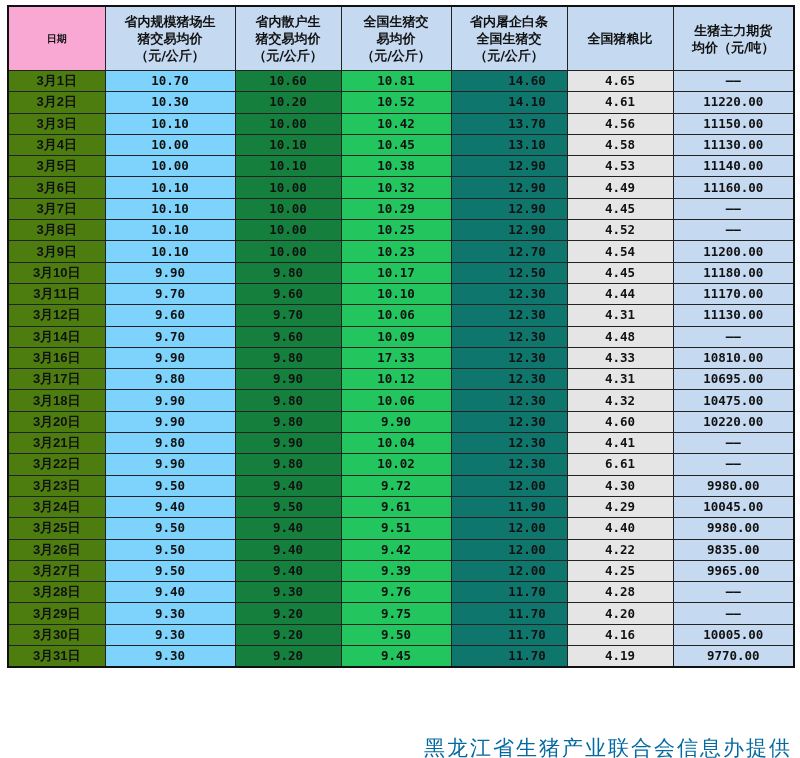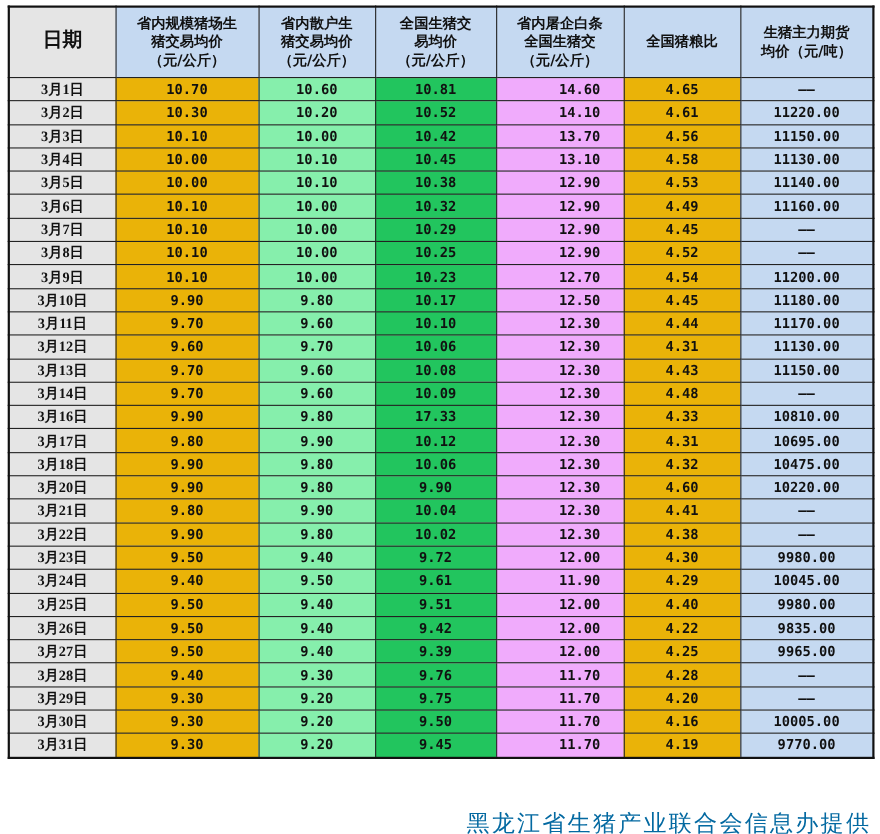--- a/index.html
+++ b/index.html
@@ -7,29 +7,29 @@
          font-family: "DejaVu Sans", "Liberation Sans", sans-serif; }
   .wrap { position: absolute; left: 7px; top: 5px; width: 786px; }
   table { border-collapse: collapse; width: 786px; table-layout: fixed;
           border: 2px solid #111; }
   col.c0 { width: 97px; } col.c1 { width: 130px; } col.c2 { width: 106px; }
   col.c3 { width: 110px; } col.c4 { width: 116px; } col.c5 { width: 106px; }
   col.c6 { width: 121px; }
   th, td { border: 1px solid #222; text-align: center; padding: 0; color: #111; }
   th { height: 63px; background: #c5d9f1; font-size: 13px; font-weight: bold;
        line-height: 17px; }
-  th.date-h { background: #e5e5e5; font-size: 18px; font-family: Liberation Mono, monospace; }
+  th.date-h { background: #f9a8d4; font-size: 10px; }
   td { height: 20.3px; font-size: 12.5px; font-weight: bold; line-height: 18px;
        font-family: "DejaVu Sans Mono", "Liberation Mono", monospace; }
-  td.date { background: #e5e5e5; font-family: Liberation Serif, serif; font-size: 13px; }
-  td.v1 { background: #eab308; }
-  td.v2 { background: #86efac; }
+  td.date { background: #4d7c0f; font-family: Liberation Sans, sans-serif; font-size: 13px; }
+  td.v1 { background: #7dd3fc; }
+  td.v2 { background: #15803d; }
   td.v3 { background: #22c55e; }
-  td.v4 { background: #f0abfc; padding-left: 36px; }
-  td.v5 { background: #eab308; }
+  td.v4 { background: #0f766e; padding-left: 36px; }
+  td.v5 { background: #e5e5e5; }
   td.v6 { background: #c5d9f1; }
   .footer { position: absolute; right: 8px; top: 734px; font-size: 21px;
             font-family: "DejaVu Serif", "Liberation Serif", serif; color: #0369a1;
             letter-spacing: 2px; }
 </style>
 </head>
 <body>
 
 <div class="wrap">
   <table>
@@ -179,29 +179,20 @@
         <tr>
           <td class="date">3月12日</td>
           <td class="v1">9.60</td>
           <td class="v2">9.70</td>
           <td class="v3">10.06</td>
           <td class="v4">12.30</td>
           <td class="v5">4.31</td>
           <td class="v6">11130.00</td>
         </tr>
         <tr>
-          <td class="date">3月13日</td>
-          <td class="v1">9.70</td>
-          <td class="v2">9.60</td>
-          <td class="v3">10.08</td>
-          <td class="v4">12.30</td>
-          <td class="v5">4.43</td>
-          <td class="v6">11150.00</td>
-        </tr>
-        <tr>
           <td class="date">3月14日</td>
           <td class="v1">9.70</td>
           <td class="v2">9.60</td>
           <td class="v3">10.09</td>
           <td class="v4">12.30</td>
           <td class="v5">4.48</td>
           <td class="v6">——</td>
         </tr>
         <tr>
           <td class="date">3月16日</td>
@@ -247,21 +238,21 @@
           <td class="v4">12.30</td>
           <td class="v5">4.41</td>
           <td class="v6">——</td>
         </tr>
         <tr>
           <td class="date">3月22日</td>
           <td class="v1">9.90</td>
           <td class="v2">9.80</td>
           <td class="v3">10.02</td>
           <td class="v4">12.30</td>
-          <td class="v5">4.38</td>
+          <td class="v5">6.61</td>
           <td class="v6">——</td>
         </tr>
         <tr>
           <td class="date">3月23日</td>
           <td class="v1">9.50</td>
           <td class="v2">9.40</td>
           <td class="v3">9.72</td>
           <td class="v4">12.00</td>
           <td class="v5">4.30</td>
           <td class="v6">9980.00</td>

